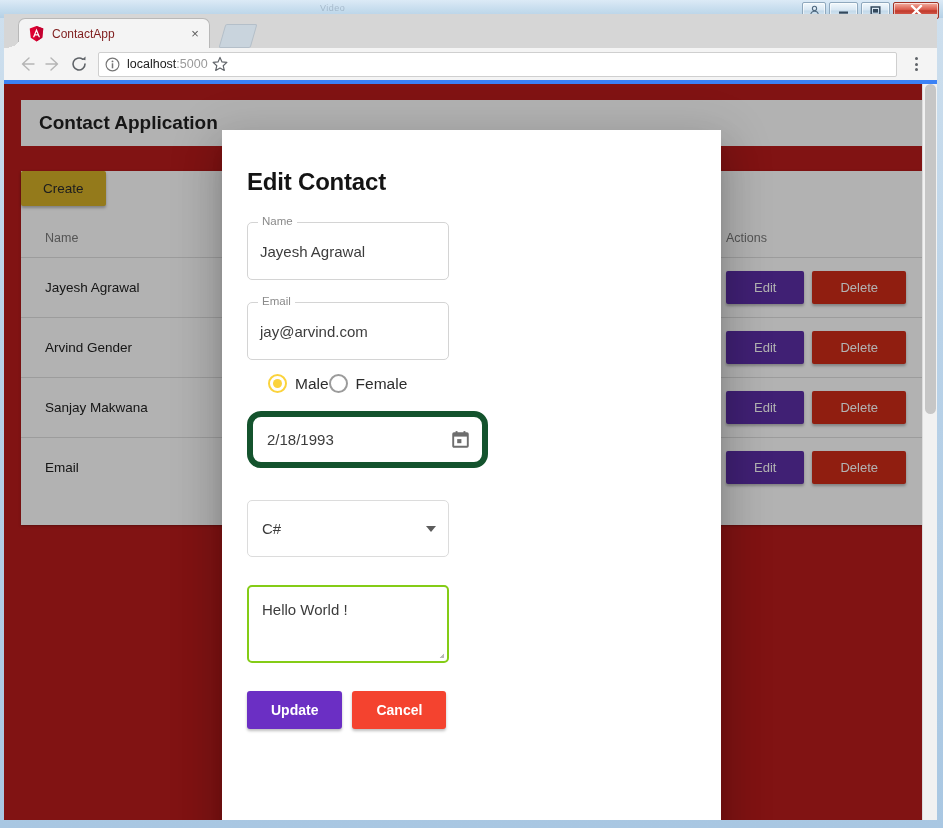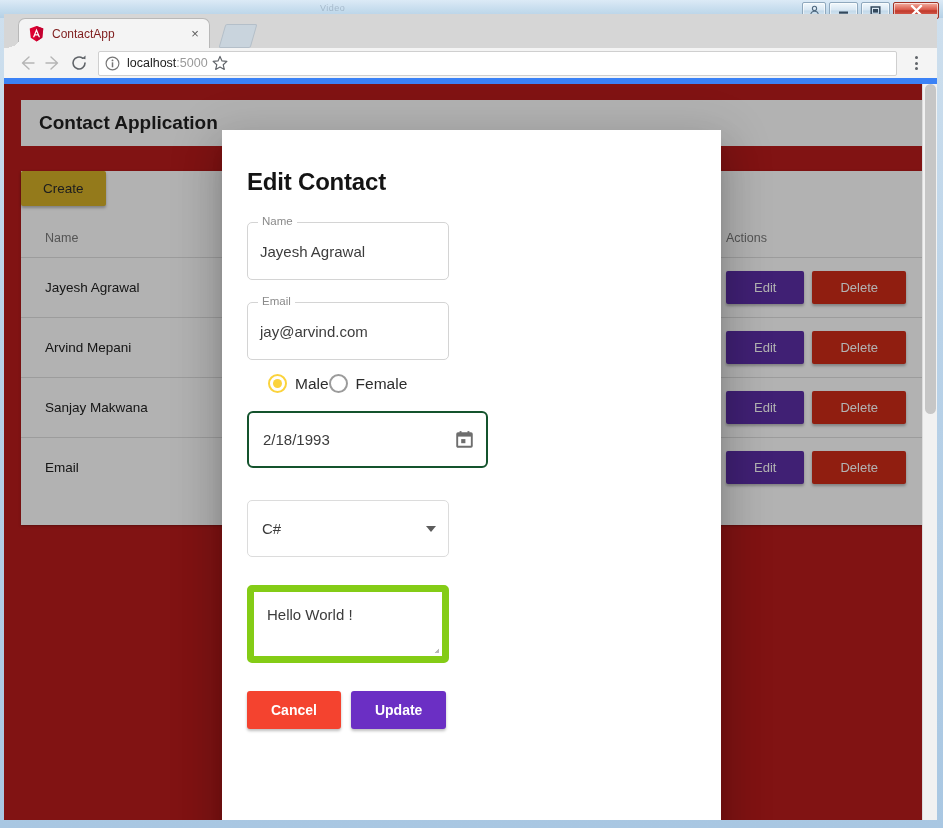--- a/index.html
+++ b/index.html
@@ -90,21 +90,21 @@
     width: 30px; height: 22px;
     background: #c9d4dd;
     transform: skewX(-16deg);
     border-radius: 2px;
     border: 1px solid #b4bfc9;
   }
 
   #toolbar {
     position: absolute; left: 0; top: 34px; width: 933px; height: 36px;
     background: #f4f4f4;
-    border-bottom: 6px solid #3b82f6;
+    border-bottom: 4px solid #3b82f6;
     display: flex; align-items: center;
     padding: 12px 10px; box-sizing: border-box;
   }
   .navbtn {
     width: 26px; height: 26px; flex: 0 0 auto;
     display: flex; align-items: center; justify-content: center;
     color: #b5b5b5;
   }
   .navbtn.active { color: #5f6368; }
   #omnibox {
@@ -258,22 +258,22 @@
   .radio-dot {
     width: 9px; height: 9px; border-radius: 50%;
     background: #fbd33c;
   }
   .radio-label { font-size: 15.5px; color: #2d2d2d; margin-left: 8px; }
 
   
   #date-field {
     position: relative;
     width: 241px; height: 57px;
-    border: 2px solid #14532d;
-    border-radius: 6px;
+    border: 6px solid #14532d;
+    border-radius: 14px;
     display: flex; align-items: center;
     padding: 0 12px 0 14px;
     box-sizing: border-box;
     margin-bottom: 32px;
   }
   #date-value { flex: 1 1 auto; font-size: 15px; color: #3c3c3c; }
 
   
   #lang-field {
     position: relative;
@@ -290,21 +290,21 @@
     width: 0; height: 0; flex: 0 0 auto;
     border-left: 5.5px solid transparent;
     border-right: 5.5px solid transparent;
     border-top: 6px solid #5c5c5c;
   }
 
   
   #note-field {
     position: relative;
     width: 202px; height: 78px;
-    border: 7px solid #84cc16;
+    border: 2px solid #84cc16;
     border-radius: 5px;
     box-sizing: border-box;
     padding: 14px 0 0 13px;
     margin-bottom: 28px;
   }
   #note-value { font-size: 15px; color: #3c3c3c; }
   #resize-grip {
     position: absolute; right: 3px; bottom: 3px;
     width: 11px; height: 11px; overflow: hidden;
   }
@@ -455,21 +455,21 @@
                 <td class="col-gender"></td>
                 <td class="col-dob"></td>
                 <td class="col-actions">
                   <div class="act-wrap">
                     <button class="btn-edit">Edit</button>
                     <button class="btn-delete">Delete</button>
                   </div>
                 </td>
               </tr>
               <tr>
-                <td class="col-name">Arvind Mepani</td>
+                <td class="col-name">Arvind Gender</td>
                 <td class="col-email">arvind@</td>
                 <td class="col-gender"></td>
                 <td class="col-dob"></td>
                 <td class="col-actions">
                   <div class="act-wrap">
                     <button class="btn-edit">Edit</button>
                     <button class="btn-delete">Delete</button>
                   </div>
                 </td>
               </tr>
@@ -551,22 +551,22 @@
 
           <div id="note-field">
             <span id="note-value">Hello World !</span>
             <span id="resize-grip">
               <i style="width:13px; bottom:2px;"></i>
               <i style="width:8px; bottom:2px; right:-1px; top:6px;"></i>
             </span>
           </div>
 
           <div id="dialog-actions">
+            <button id="update-btn">Update</button>
             <button id="cancel-btn">Cancel</button>
-            <button id="update-btn">Update</button>
           </div>
         </div>
 
       </div>
     </div>
 
     <div id="pg-scroll">
       <div id="pg-thumb"></div>
     </div>
 

